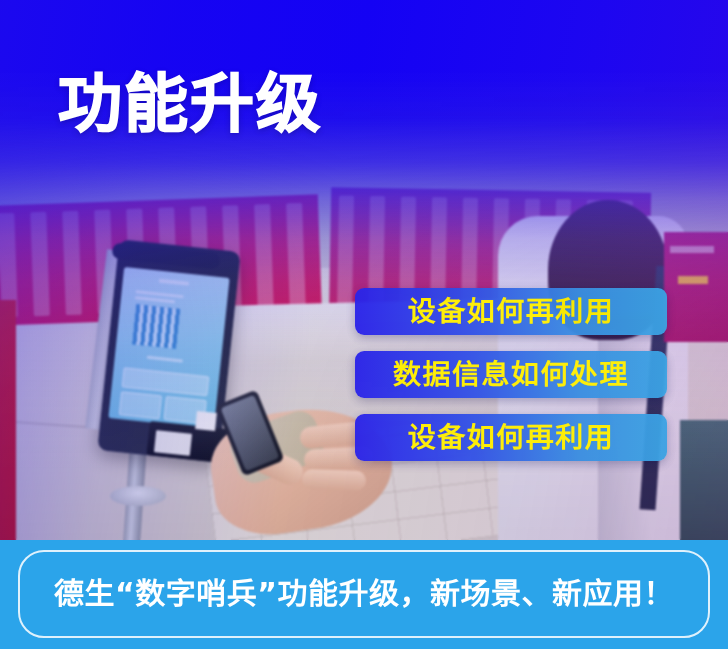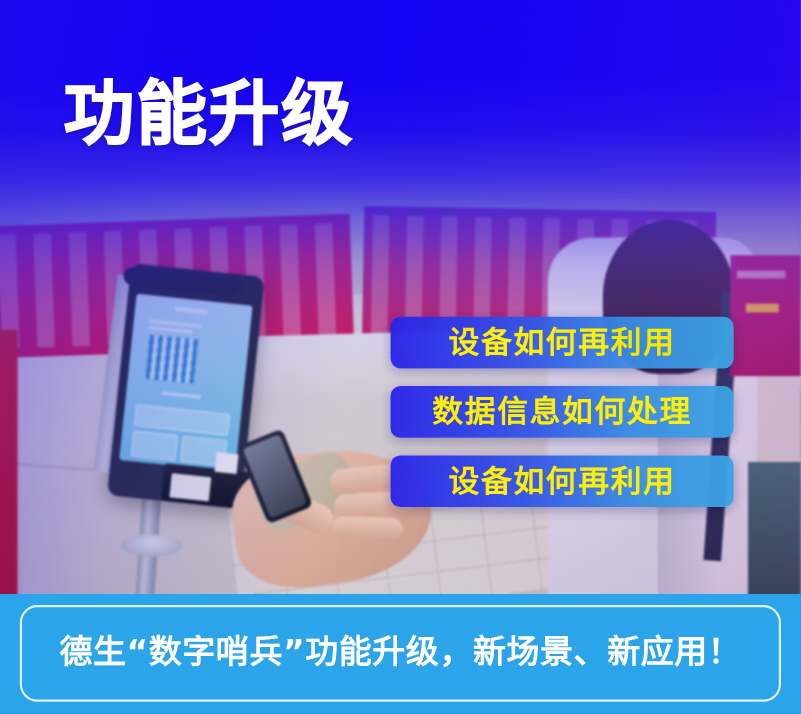--- a/index.html
+++ b/index.html
@@ -298,21 +298,21 @@
   }
 
   
   .bottom-band {
     position:absolute; left:0; top:540px; width:728px; height:109px;
     background:#2ba4ea;
   }
   .bottom-inner {
     position:absolute; left:18px; top:10px; right:18px; bottom:11px;
     border:2px solid rgba(255,255,255,.85);
-    border-radius:16px;
+    border-radius:26px;
     display:flex; align-items:center; justify-content:center;
   }
   .bottom-text {
     font-size:30px; font-weight:800; color:#ffffff;
     letter-spacing:.5px;
     font-family:"DejaVu Sans","Liberation Sans",sans-serif;
     white-space:nowrap;
     line-height:1;
   }
 </style>

